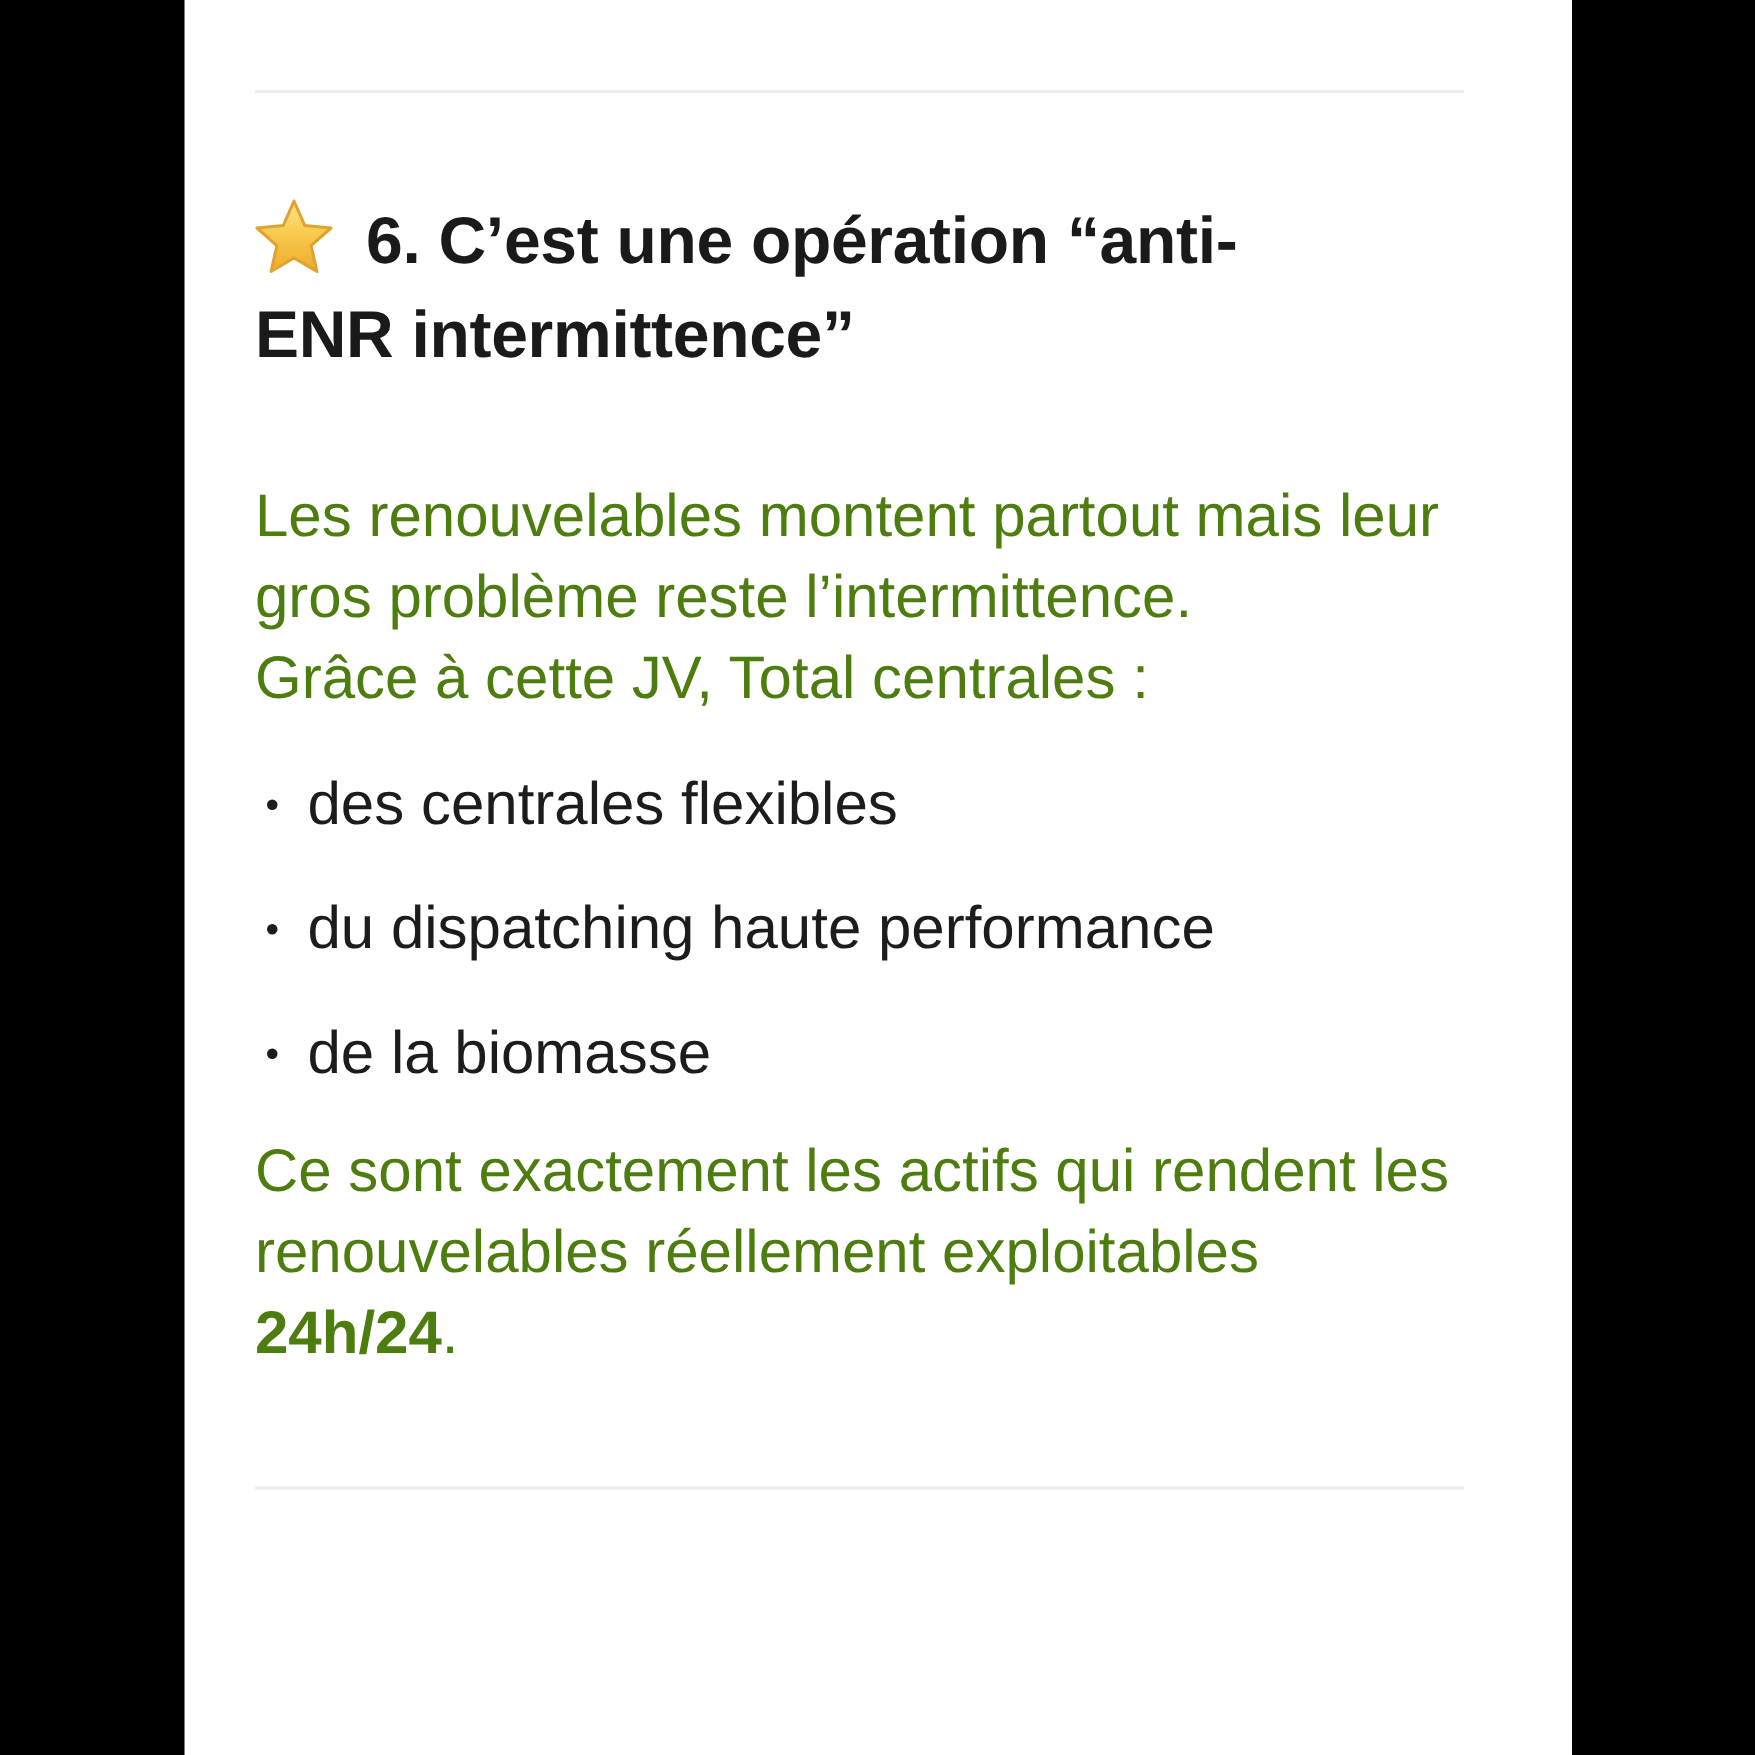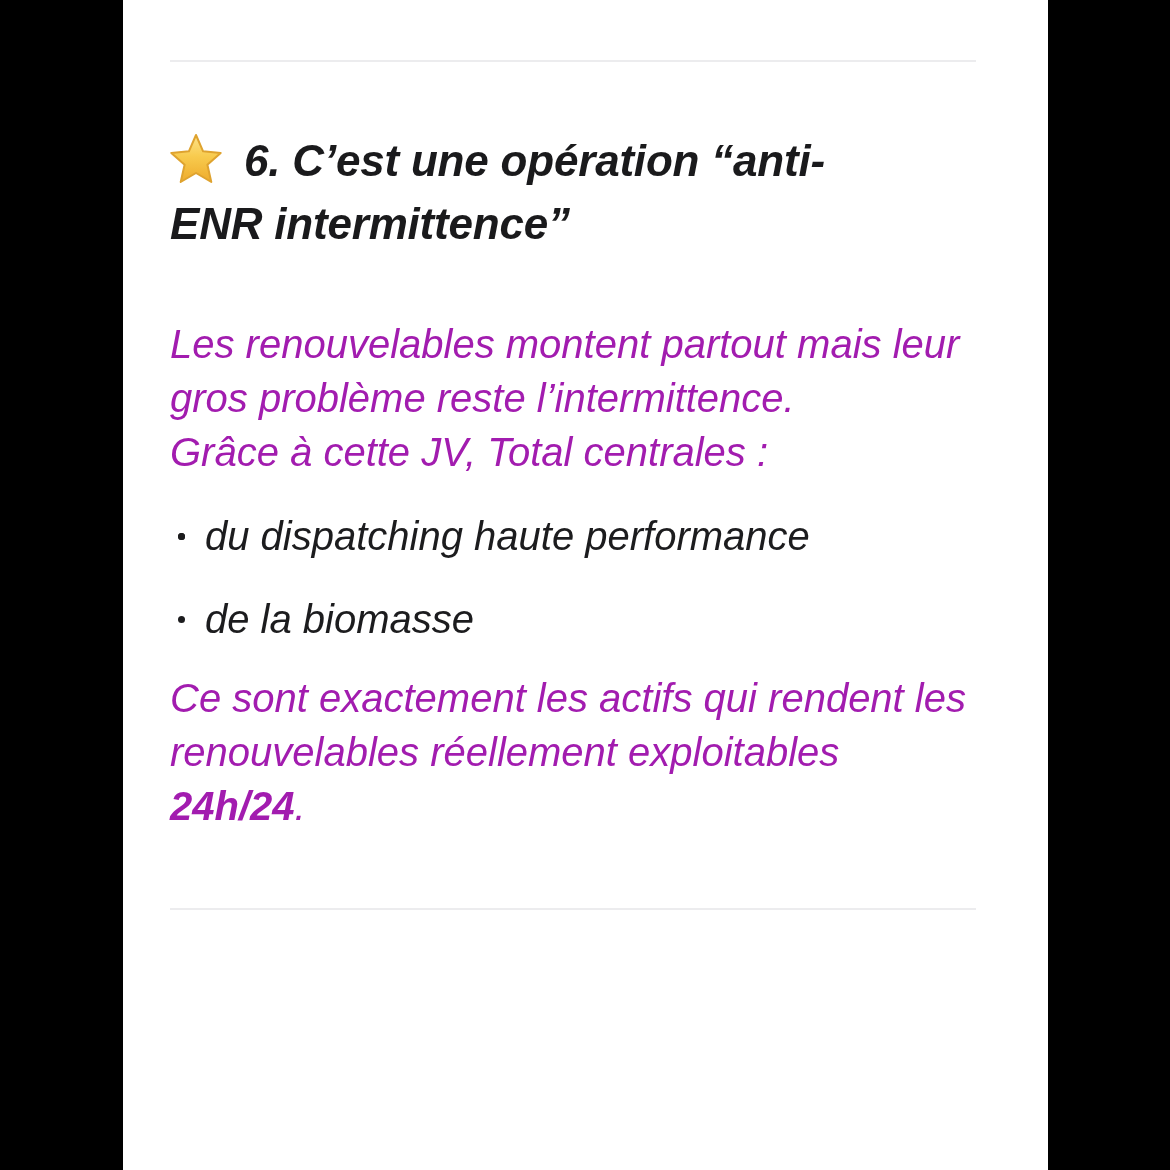--- a/index.html
+++ b/index.html
@@ -23,21 +23,20 @@
   }
   .letterbox.left  { width: 123px; }
   .letterbox.right { width: 122px; }
   .content {
     flex: 1 1 auto;
     background: #ffffff;
     height: 100%;
     padding: 0 72px 0 47px;
     box-sizing: border-box;
     color: #1c1c1e;
-    font-style: italic;
   }
   .divider {
     height: 2px;
     background: #ececee;
     border: none;
   }
   .divider.top    { margin-top: 60px; }
   .divider.bottom { margin-top: 75px; }
 
   h1.heading {
@@ -54,21 +53,21 @@
     height: 52px;
     vertical-align: -9px;
     margin-right: 22px;
   }
   .star-wrap svg { display: block; }
 
   p.body-text {
     font-size: 40px;
     line-height: 54px;
     font-weight: 400;
-    color: #a21caf;
+    color: #4d7c0f;
     margin: 0;
   }
   p.intro      { margin-top: 62px; }
   p.conclusion { margin-top: 25px; }
   p.conclusion strong { font-weight: 700; }
 
   ul.asset-list {
     list-style: none;
     margin: 30px 0 0 0;
     padding: 0;
@@ -119,20 +118,21 @@
     </h1>
 
     <p class="body-text intro">
       <span>Les renouvelables montent partout mais leur gros problème reste l’intermittence.</span><br>
       <span>Grâce à cette JV, Total centrales :</span>
     </p>
 
     <ul class="asset-list">
       <li>
         <span class="bullet-dot"></span>
+        <span>des centrales flexibles</span>
       </li>
       <li>
         <span class="bullet-dot"></span>
         <span>du dispatching haute performance</span>
       </li>
       <li>
         <span class="bullet-dot"></span>
         <span>de la biomasse</span>
       </li>
     </ul>

